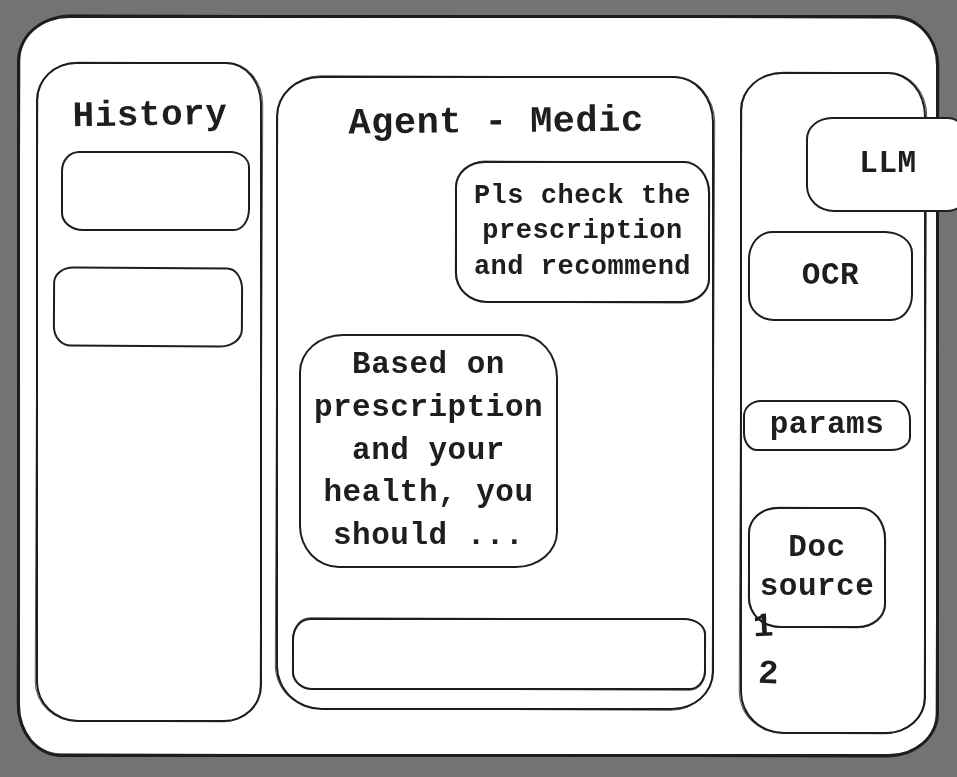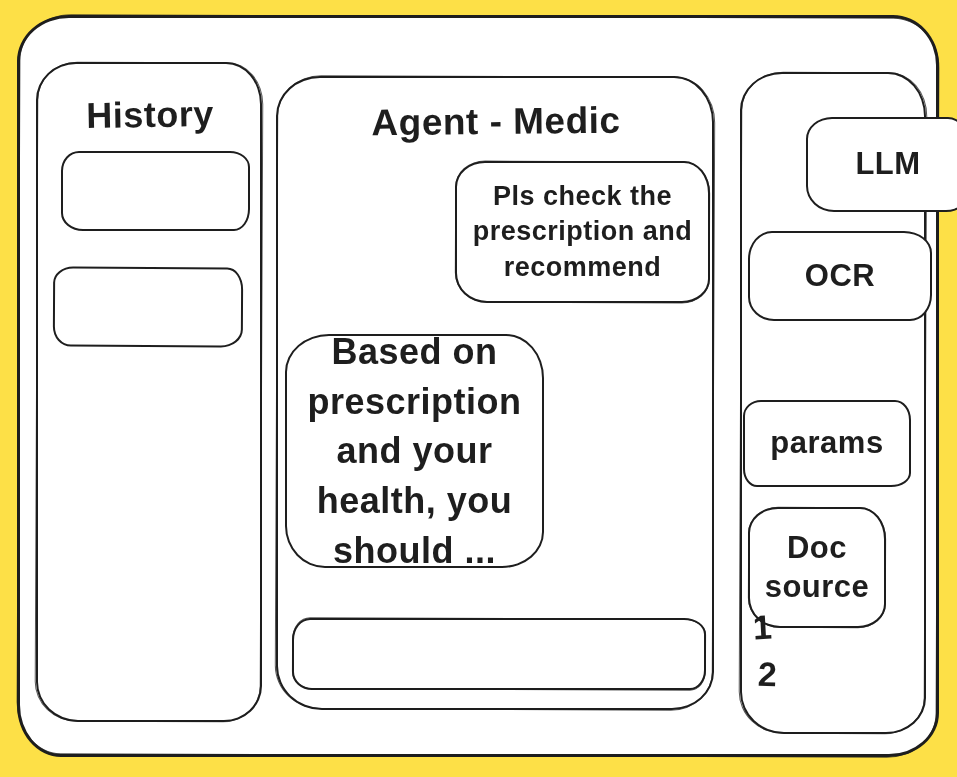--- a/index.html
+++ b/index.html
@@ -4,23 +4,23 @@
 <style>
   html, body {
     margin: 0;
     padding: 0;
     background: #ffffff;
   }
   #stage {
     position: relative;
     width: 957px;
     height: 777px;
-    background: #fde047;
+    background: #737373;
     overflow: hidden;
-    font-family: Liberation Sans, sans-serif;
+    font-family: Liberation Mono, monospace;
     color: #1e1e1e;
   }
   
   .sketch {
     position: absolute;
     box-sizing: border-box;
     border: 2.6px solid #1e1e1e;
     background: #ffffff;
   }
   
@@ -94,24 +94,24 @@
   }
   #user-message-bubble {
     left: 455px; top: 161px;
     width: 255px; height: 142px;
     border-radius: 30px 26px 28px 32px / 26px 32px 24px 30px;
     font-size: 27px;
     line-height: 1.3;
     padding: 6px 10px;
   }
   #assistant-message-bubble {
-    left: 285px; top: 334px;
+    left: 299px; top: 334px;
     width: 259px; height: 234px;
     border-radius: 44px 38px 42px 40px / 38px 44px 36px 42px;
-    font-size: 36px;
+    font-size: 31px;
     line-height: 1.38;
     padding: 8px 14px;
   }
   #message-input {
     left: 292px; top: 618px;
     width: 414px; height: 72px;
     border-radius: 18px 22px 16px 20px / 22px 16px 20px 18px;
     cursor: text;
   }
 
@@ -127,26 +127,26 @@
     line-height: 1.25;
   }
   #llm-button {
     left: 791px; top: 117px;
     width: 164px; height: 95px;
     border-radius: 26px 22px 24px 28px / 22px 28px 20px 26px;
     margin-left: 15px;
   }
   #ocr-button {
     left: 748px; top: 231px;
-    width: 184px; height: 90px;
+    width: 165px; height: 90px;
     border-radius: 24px 28px 22px 26px / 28px 22px 26px 24px;
   }
   #params-button {
     left: 743px; top: 400px;
-    width: 168px; height: 87px;
+    width: 168px; height: 51px;
     border-radius: 18px 16px 20px 14px / 16px 20px 14px 18px;
   }
   #doc-source-button {
     left: 748px; top: 507px;
     width: 138px; height: 121px;
     border-radius: 30px 26px 28px 32px / 26px 32px 24px 30px;
   }
   .doc-source-item {
     position: absolute;
     font-size: 34px;

